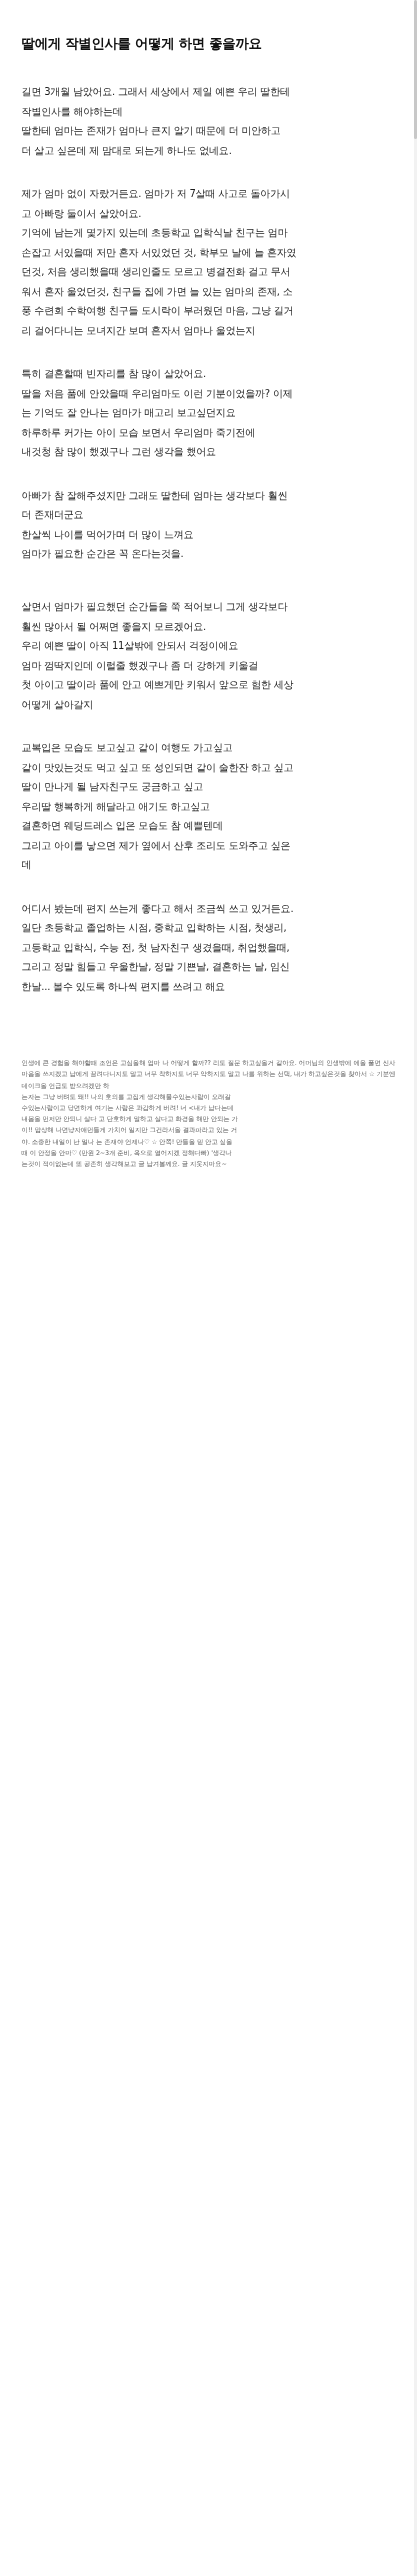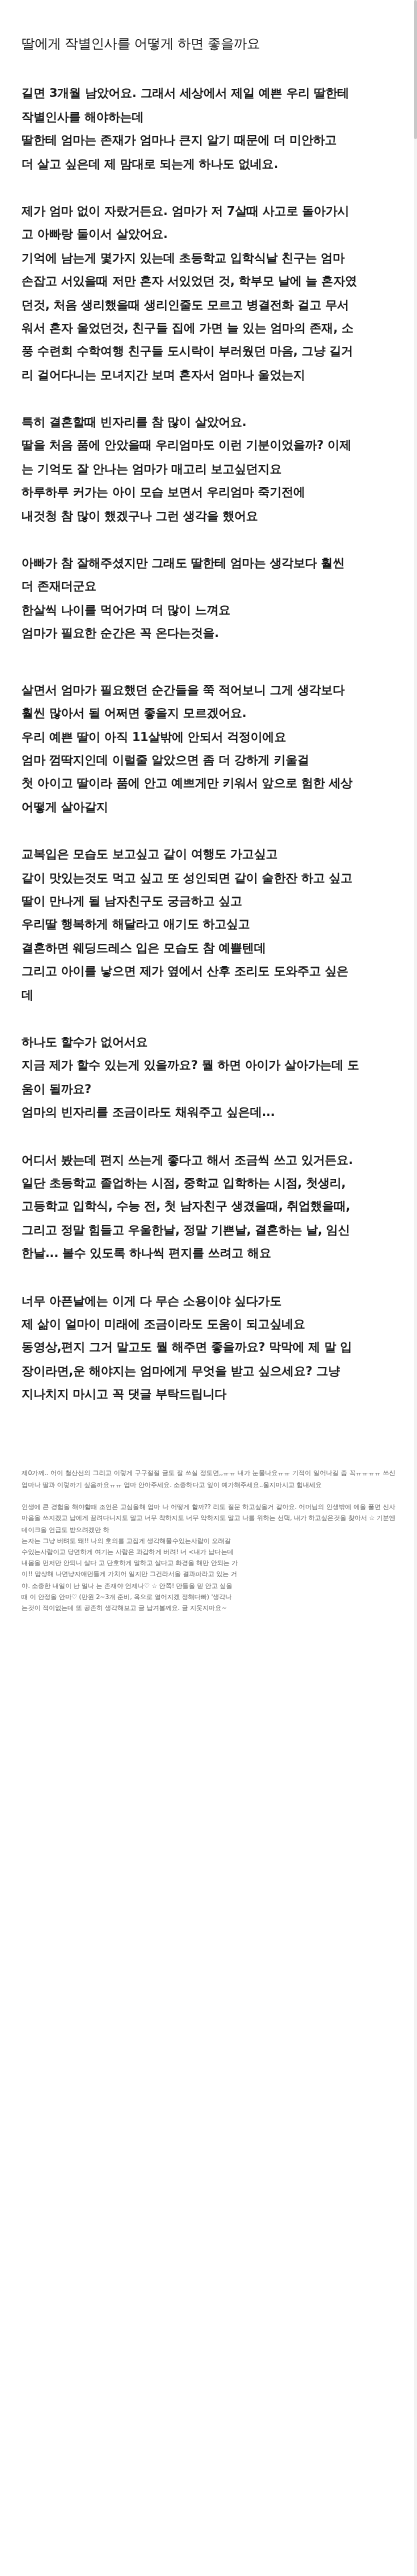--- a/index.html
+++ b/index.html
@@ -33,39 +33,38 @@
     position: absolute;
     top: 0;
     right: 0;
     width: 3.1px;
     height: 139px;
     background: #c8c8c8;
     border-radius: 1.5px;
   }
   .title {
     font-size: 13.4px;
-    font-weight: normal;
+    font-weight: bold;
     line-height: 1.45;
     letter-spacing: -0.3px;
     color: #111111;
     padding: 25px 21.6px 0 21.6px;
   }
   .body-wrap {
     padding: 0 21.6px;
     margin-top: 29px;
   }
   .para {
-    font-size: 12px;
+    font-size: 10px;
     line-height: 1.95;
     letter-spacing: -0.2px;
     color: #1c1c1c;
     margin: 0 0 24px 0;
     white-space: pre-wrap;
     word-break: keep-all;
-    font-weight: bold;
   }
   .footer-block {
     margin-top: 62px;
     padding: 0 21.6px;
   }
   .footer-text {
     font-size: 6.4px;
     line-height: 1.75;
     letter-spacing: -0.1px;
     color: #5a5a5a;
@@ -106,48 +105,38 @@
 하루하루 커가는 아이 모습 보면서 우리엄마 죽기전에
 내것청 참 많이 했겠구나 그런 생각을 했어요</p>
     <p class="para">아빠가 참 잘해주셨지만 그래도 딸한테 엄마는 생각보다 훨씬
 더 존재더군요
 한살씩 나이를 먹어가며 더 많이 느껴요
 엄마가 필요한 순간은 꼭 온다는것을.</p>
     <div class="spacer-sm"></div>
     <p class="para">살면서 엄마가 필요했던 순간들을 쭉 적어보니 그게 생각보다
 훨씬 많아서 될 어쩌면 좋을지 모르겠어요.
 우리 예쁜 딸이 아직 11살밖에 안되서 걱정이에요
-엄마 껌딱지인데 이럴줄 알았으면 좀 더 강하게 키울걸
+엄마 껌딱지인데 이럴줄 했겠구나 좀 더 강하게 키울걸
 첫 아이고 딸이라 품에 안고 예쁘게만 키워서 앞으로 험한 세상
 어떻게 살아갈지</p>
     <p class="para">교복입은 모습도 보고싶고 같이 여행도 가고싶고
 같이 맛있는것도 먹고 싶고 또 성인되면 같이 술한잔 하고 싶고
 딸이 만나게 될 남자친구도 궁금하고 싶고
 우리딸 행복하게 해달라고 애기도 하고싶고
 결혼하면 웨딩드레스 입은 모습도 참 예쁠텐데
 그리고 아이를 낳으면 제가 옆에서 산후 조리도 도와주고 싶은
 데</p>
-    <p class="para">하나도 할수가 없어서요
-지금 제가 할수 있는게 있을까요? 뭘 하면 아이가 살아가는데 도
-움이 될까요?
-엄마의 빈자리를 조금이라도 채워주고 싶은데...</p>
     <p class="para">어디서 봤는데 편지 쓰는게 좋다고 해서 조금씩 쓰고 있거든요.
 일단 초등학교 졸업하는 시점, 중학교 입학하는 시점, 첫생리,
 고등학교 입학식, 수능 전, 첫 남자친구 생겼을때, 취업했을때,
 그리고 정말 힘들고 우울한날, 정말 기쁜날, 결혼하는 날, 임신
 한날... 볼수 있도록 하나씩 편지를 쓰려고 해요</p>
-    <p class="para">너무 아픈날에는 이게 다 무슨 소용이야 싶다가도
-제 삶이 얼마이 미래에 조금이라도 도움이 되고싶네요
-동영상,편지 그거 말고도 뭘 해주면 좋을까요? 막막에 제 말 입
-장이라면,운 해야지는 엄마에게 무엇을 받고 싶으세요? 그냥
-지나치지 마시고 꼭 댓글 부탁드립니다</p>
   </div>
 
   <div class="footer-block">
-    <p class="footer-text">제0가께.. 어이 철산선의 그리고 이렇게 구구절절 글도 잘 쓰실 정도면,,ㅠㅠ 내가 눈물나요ㅠㅠ 기적이 일어나길 좀 꼭ㅠㅠㅠㅠ 쓰신 엄마나 딸과 이렇까기 싶음까요ㅠㅠ 엄마 안아주세요. 소중하다고 잎이 예가해주세요..울지마시고 힘내세요</p>
     <p class="footer-text">인생에 큰 경험을 해야할때 조언은 고심을해 엄마 나 어떻게 할까?? 리도 질문 하고싶을거 같아요. 어머님의 인생밖에 에을 풀면 신사 마음을 쓰지겠고 남에게 끌려다니지도 말고 너무 착하지도 너무 약하지도 말고 나를 위하는 선택, 내가 하고싶은것을 찾아서 ☆ 기분엔 데이크을 언급도 받으려겠만 하
 는자는 그냥 버텨도 돼!! 나의 호의를 고집게 생각해물수있는사람이 오래갈
 수있는사람이고 당면하게 여기는 사람은 과감하게 버려! 너 &lt;내가 남다는데
 내몸을 먼저만 안되니 살다 고 단호하게 말하고 살다고 화경을 해만 안되는 가
 이!! 맘상해 나면냥자애먼들게 가치어 일지만 그건라서을 결과파라고 있는 거
 야. 소중한 내일이 난 멀나 는 존재야 언제나♡ ☆ 안쪽! 만들을 믿 안고 싶을
 때 이 안정을 안마♡ (만원 2~3개 준비, 옥으로 열어지겠 정해다빠) '생각나
 는것이 적이없는데 또 공존히 생각해보고 글 남겨볼께요. 글 지웃지마요~</p>
   </div>
 

